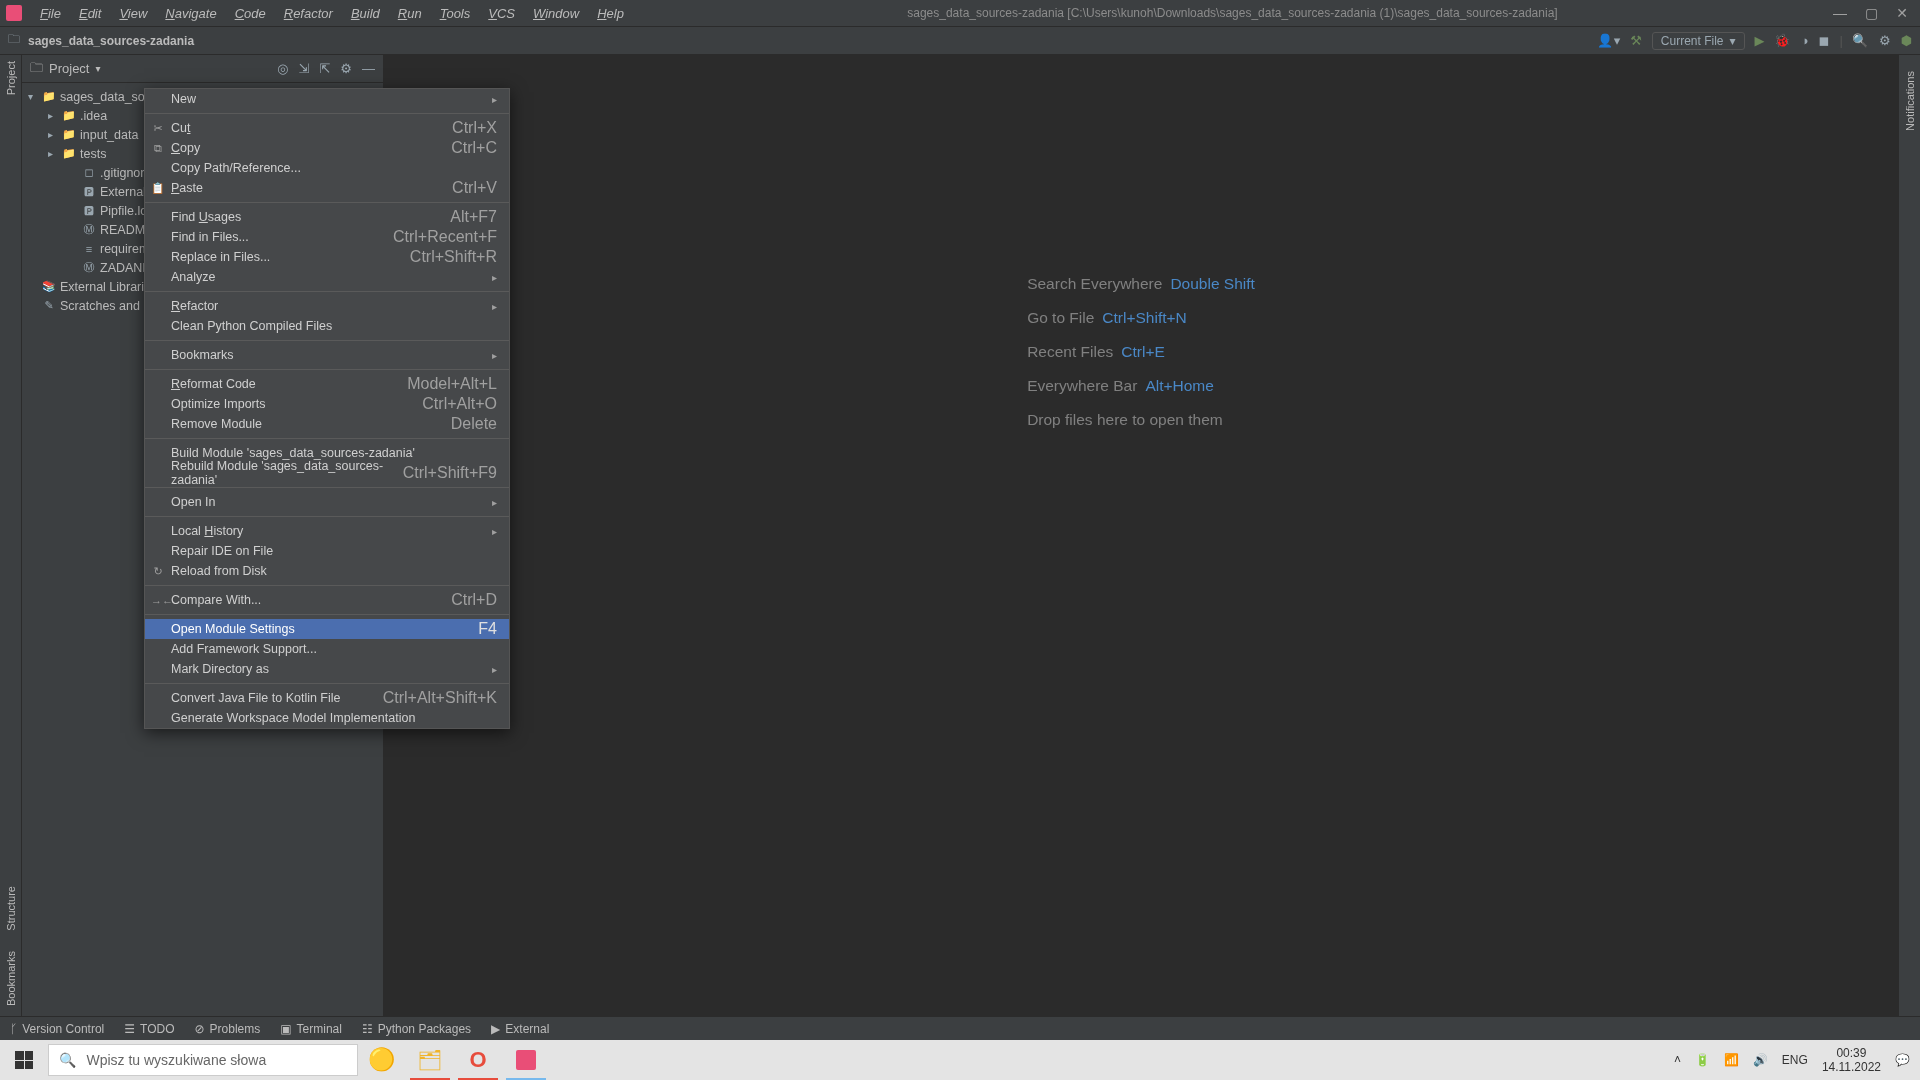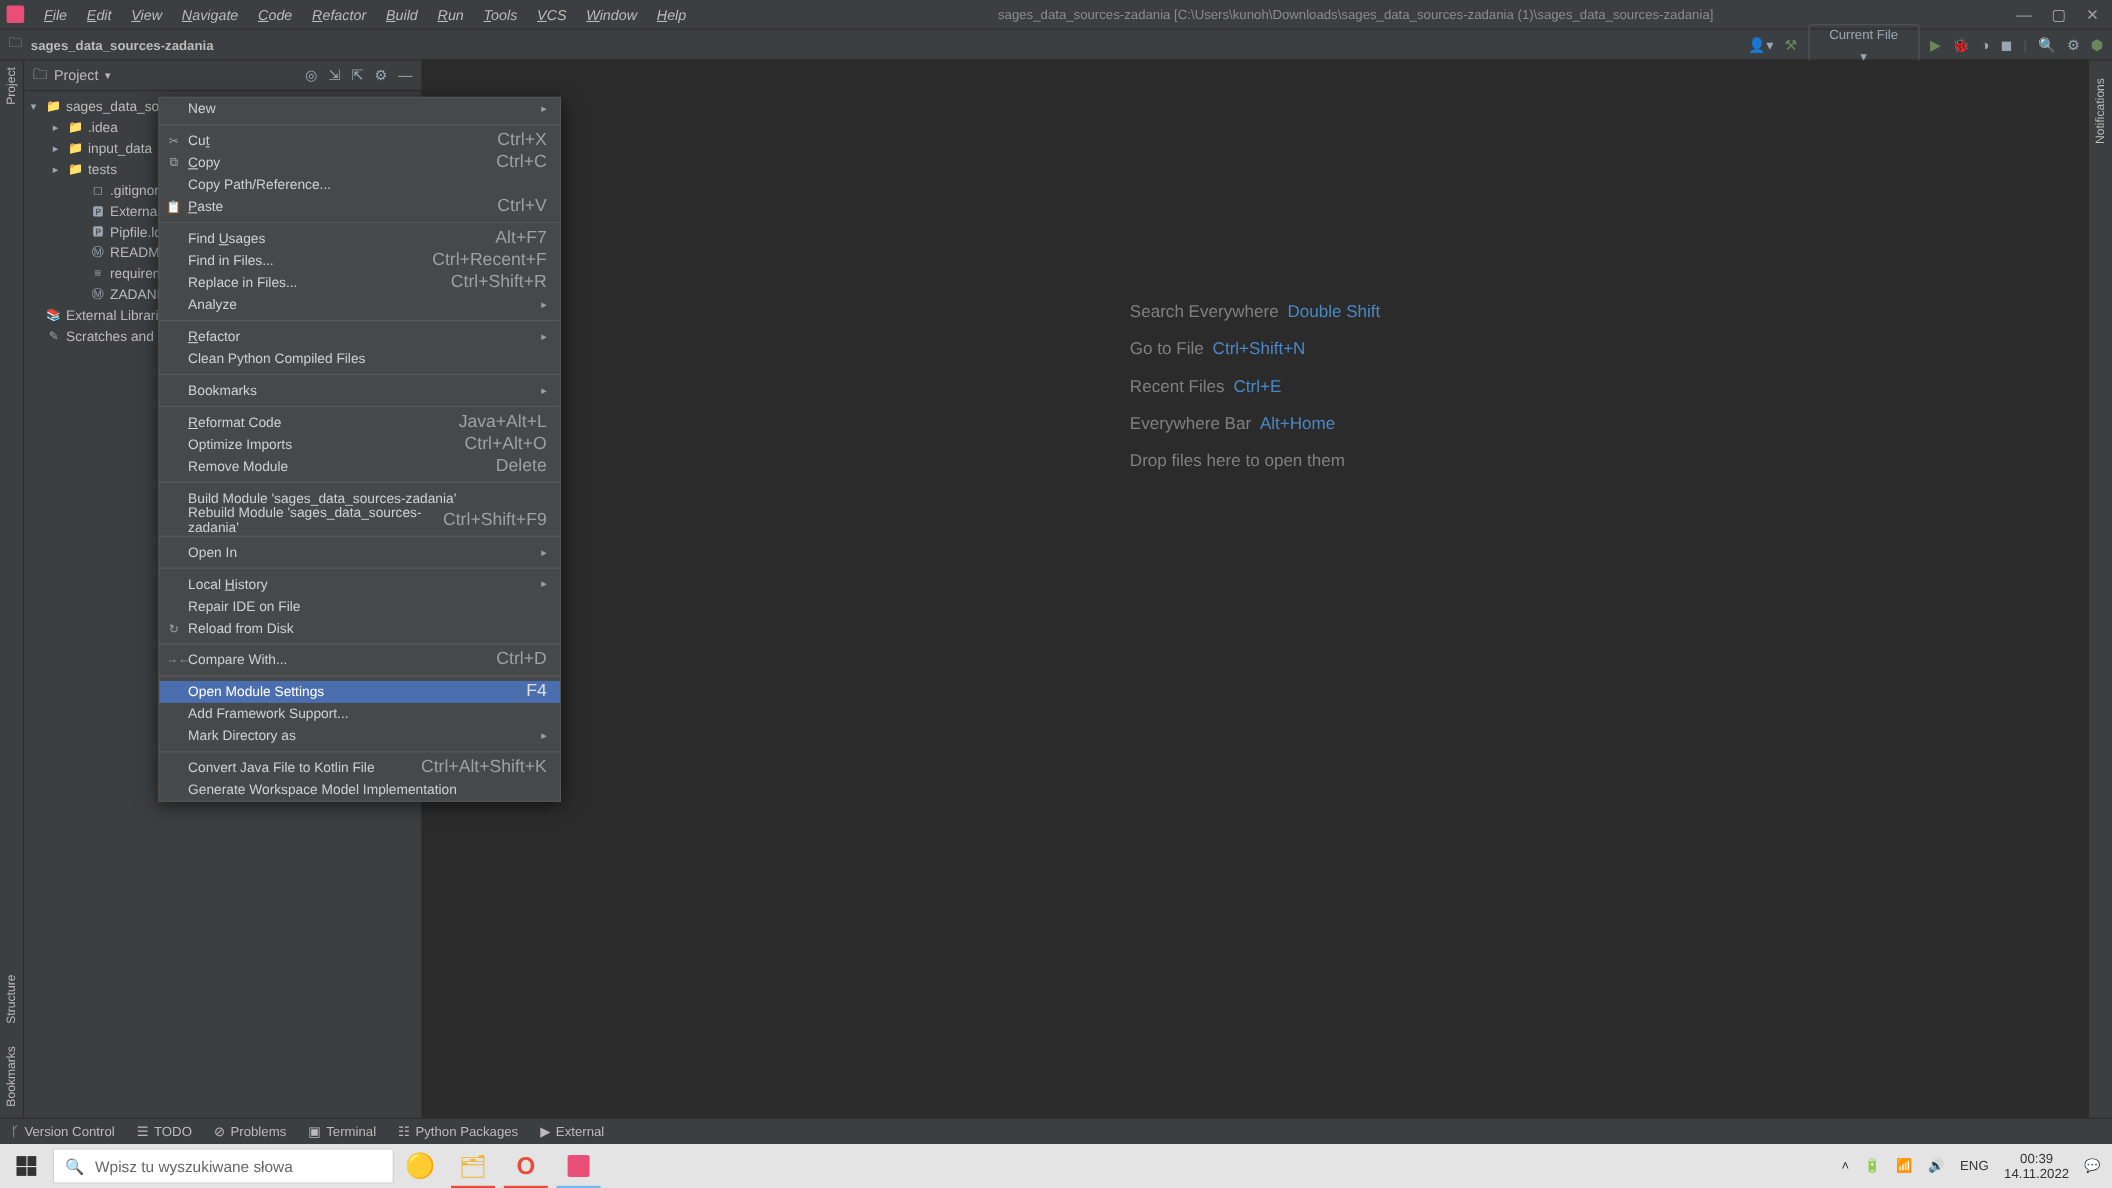--- a/index.html
+++ b/index.html
@@ -11,21 +11,21 @@
 .menu { display: flex; gap: 2px; }
 .menu-item { padding: 2px 8px; font-size: 13px; color: #bbbbbb; cursor: default; font-style: italic; }
 .title-text { flex: 1; text-align: center; font-size: 12px; color: #8c8c8c; }
 .window-controls { display: flex; gap: 18px; margin-right: 6px; color: #a0a0a0; font-size: 14px; }
 
 
 .breadcrumb-bar { height: 28px; background: #3c3f41; display: flex; align-items: center; border-bottom: 1px solid #2b2b2b; padding: 0 8px; justify-content: space-between; }
 .breadcrumb { display:flex; align-items:center; gap:6px; font-size:12px; color:#bbb; }
 .folder-icon { color:#9aa7b0; display:inline-block; width:14px; }
 .toolbar-right { display:flex; align-items:center; gap:10px; color:#9aa7b0; font-size:13px; }
-.current-file-btn { border:1px solid #555; border-radius:3px; padding:1px 18px; font-size:12px; display:flex; align-items:center; gap:6px;flex-direction:column; }
+.current-file-btn { border:1px solid #555; border-radius:3px; padding:1px 8px; font-size:12px; display:flex; align-items:center; gap:6px; }
 
 
 .main { display:flex; height: calc(100% - 27px - 28px - 24px - 40px); }
 .left-gutter { width:22px; background:#3c3f41; border-right:1px solid #2b2b2b; display:flex; flex-direction:column; align-items:center; padding-top:6px; gap:20px; }
 .gutter-label { writing-mode: vertical-rl; transform: rotate(180deg); font-size:11px; color:#bbb; display:flex; align-items:center; gap:4px; }
 .right-gutter { width:22px; background:#3c3f41; border-left:1px solid #2b2b2b; display:flex; flex-direction:column; align-items:center; padding-top:6px; }
 .right-gutter .gutter-label { writing-mode: vertical-rl; }
 
 .project-panel { width: 362px; background:#3c3f41; border-right:1px solid #2b2b2b; display:flex; flex-direction:column; }
 .project-header { height:28px; display:flex; align-items:center; padding:0 8px; border-bottom:1px solid #2b2b2b; justify-content:space-between; }
@@ -311,21 +311,21 @@
       <span class="ctx-label">Clean Python Compiled Files</span>
     </div>
     <div class="ctx-sep"></div>
     <div class="ctx-item">
       <span class="ctx-label">Bookmarks</span>
       <span class="ctx-arrow">▸</span>
     </div>
     <div class="ctx-sep"></div>
     <div class="ctx-item">
       <span class="ctx-label"><u>R</u>eformat Code</span>
-      <span class="ctx-shortcut">Java+Alt+L</span>
+      <span class="ctx-shortcut">Model+Alt+L</span>
     </div>
     <div class="ctx-item">
       <span class="ctx-label">Optimize Imports</span>
       <span class="ctx-shortcut">Ctrl+Alt+O</span>
     </div>
     <div class="ctx-item">
       <span class="ctx-label">Remove Module</span>
       <span class="ctx-shortcut">Delete</span>
     </div>
     <div class="ctx-sep"></div>

